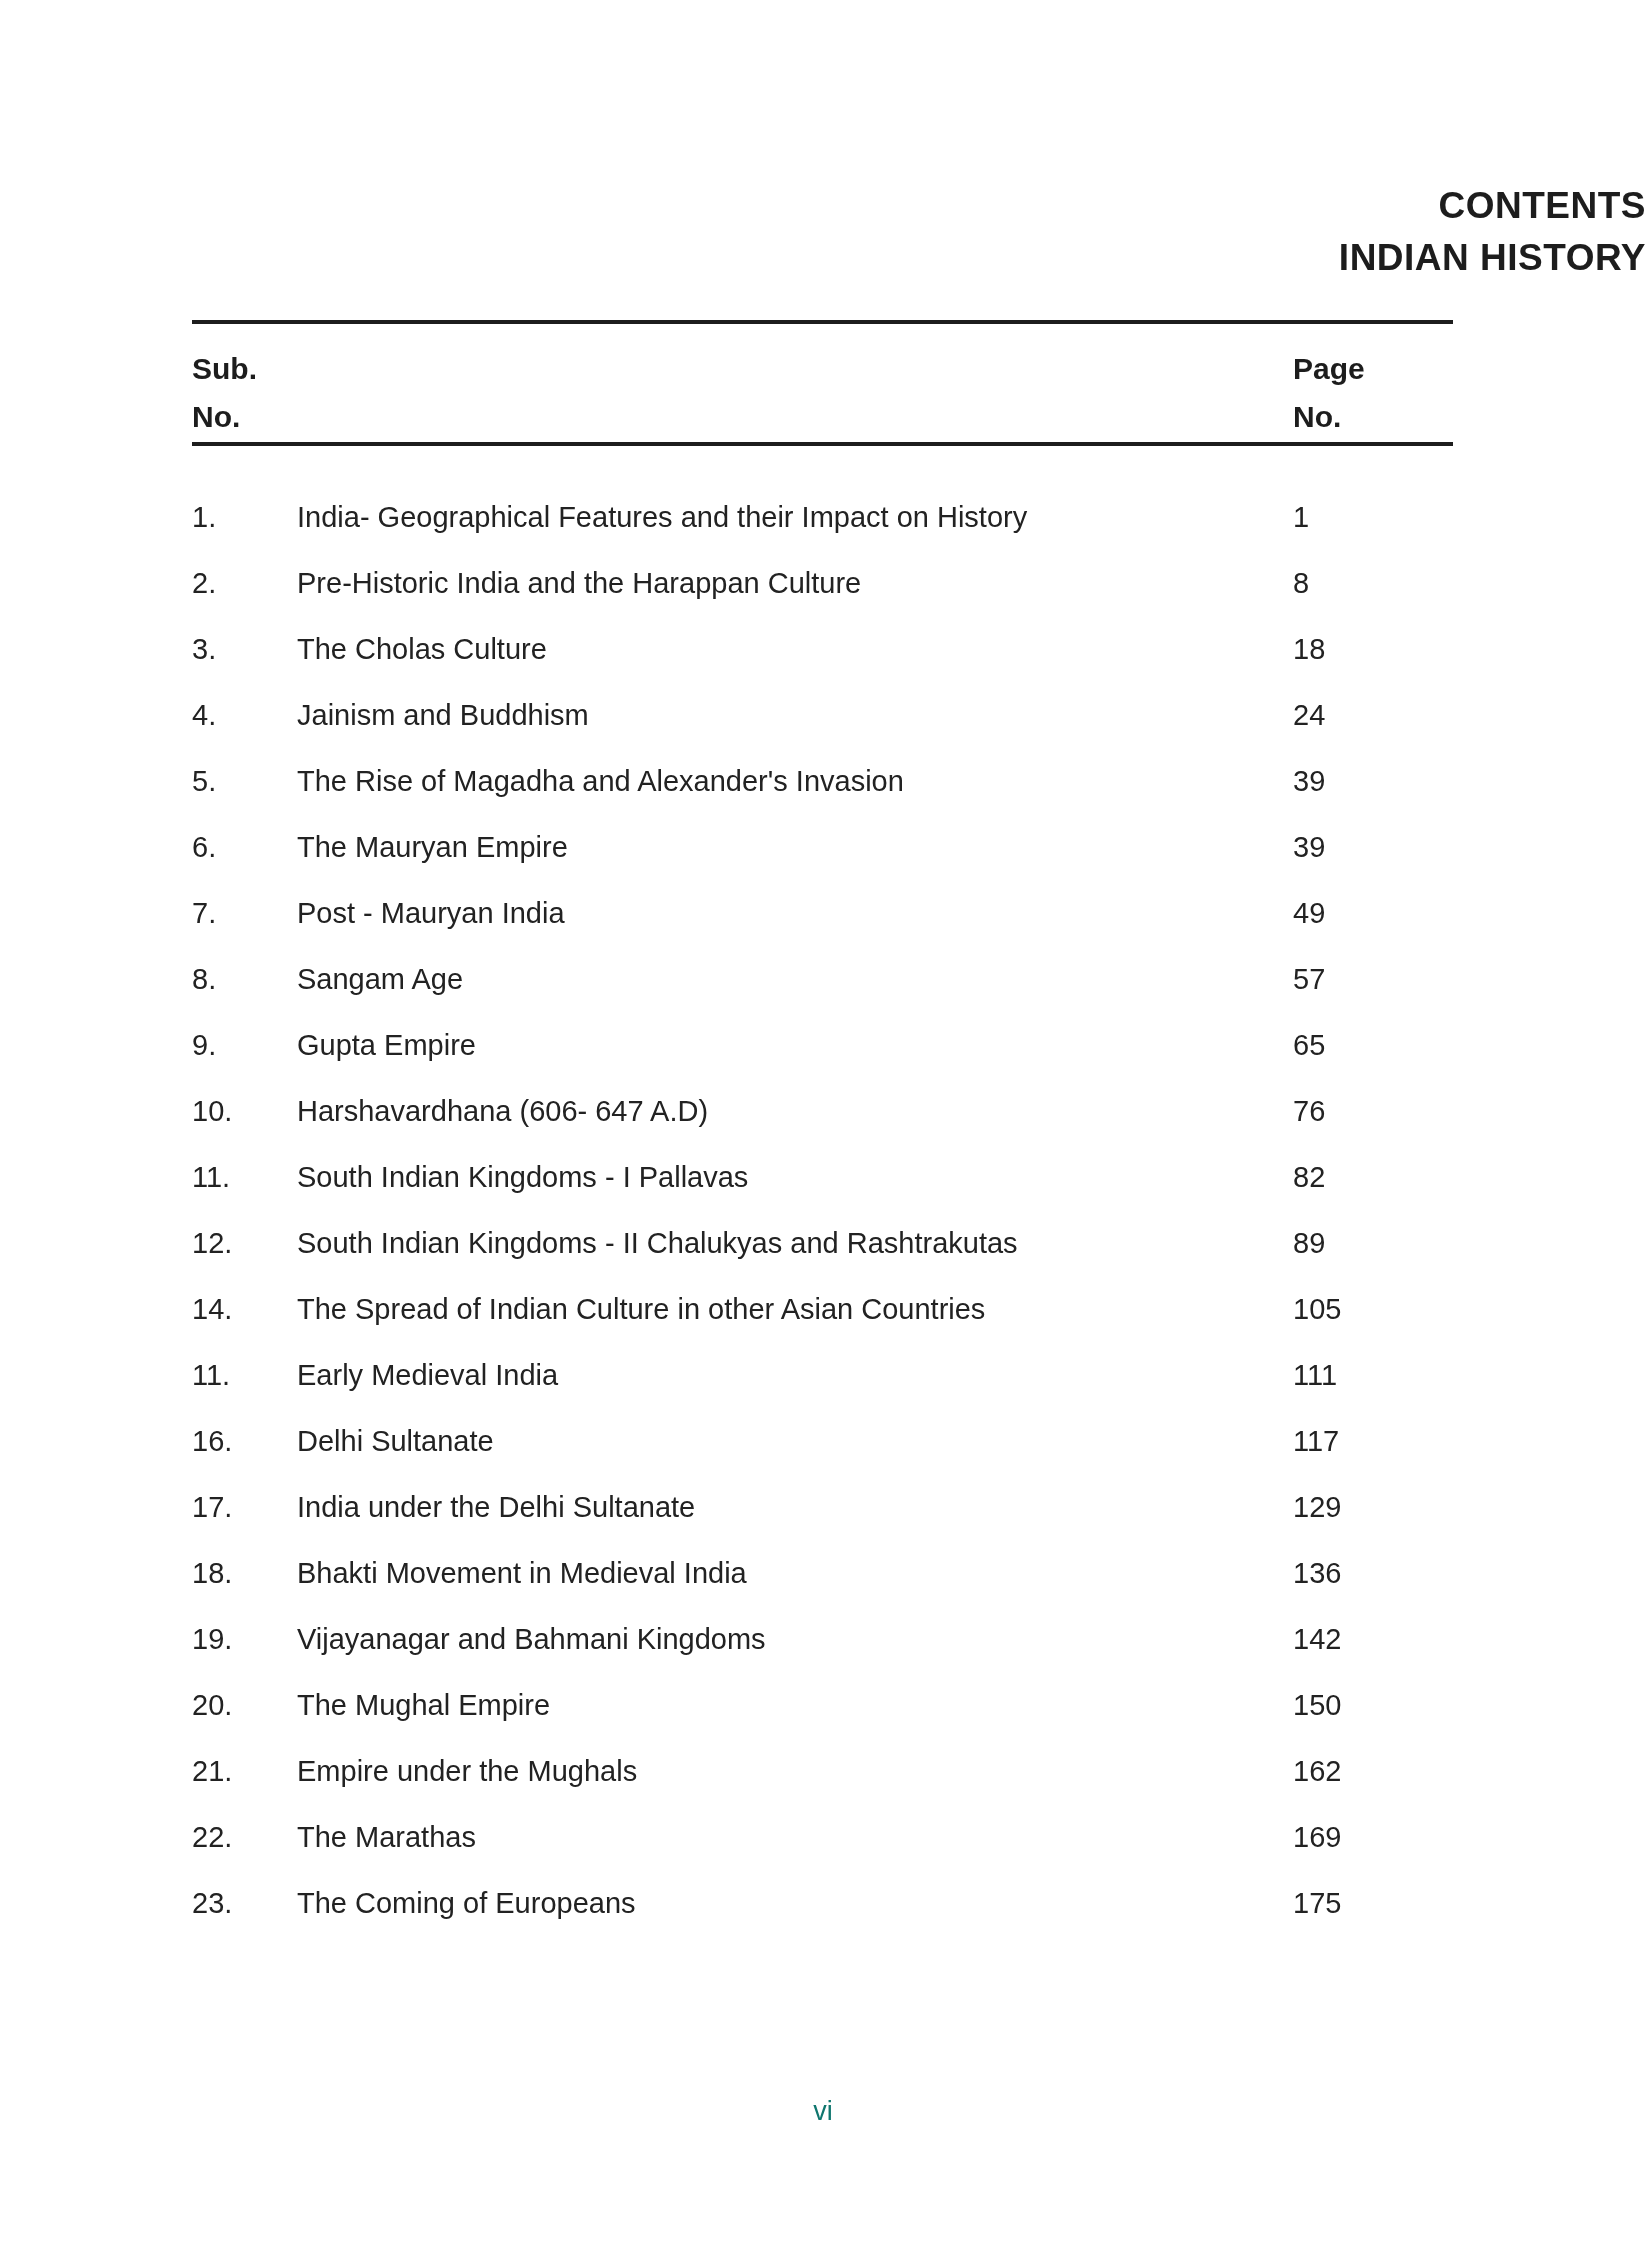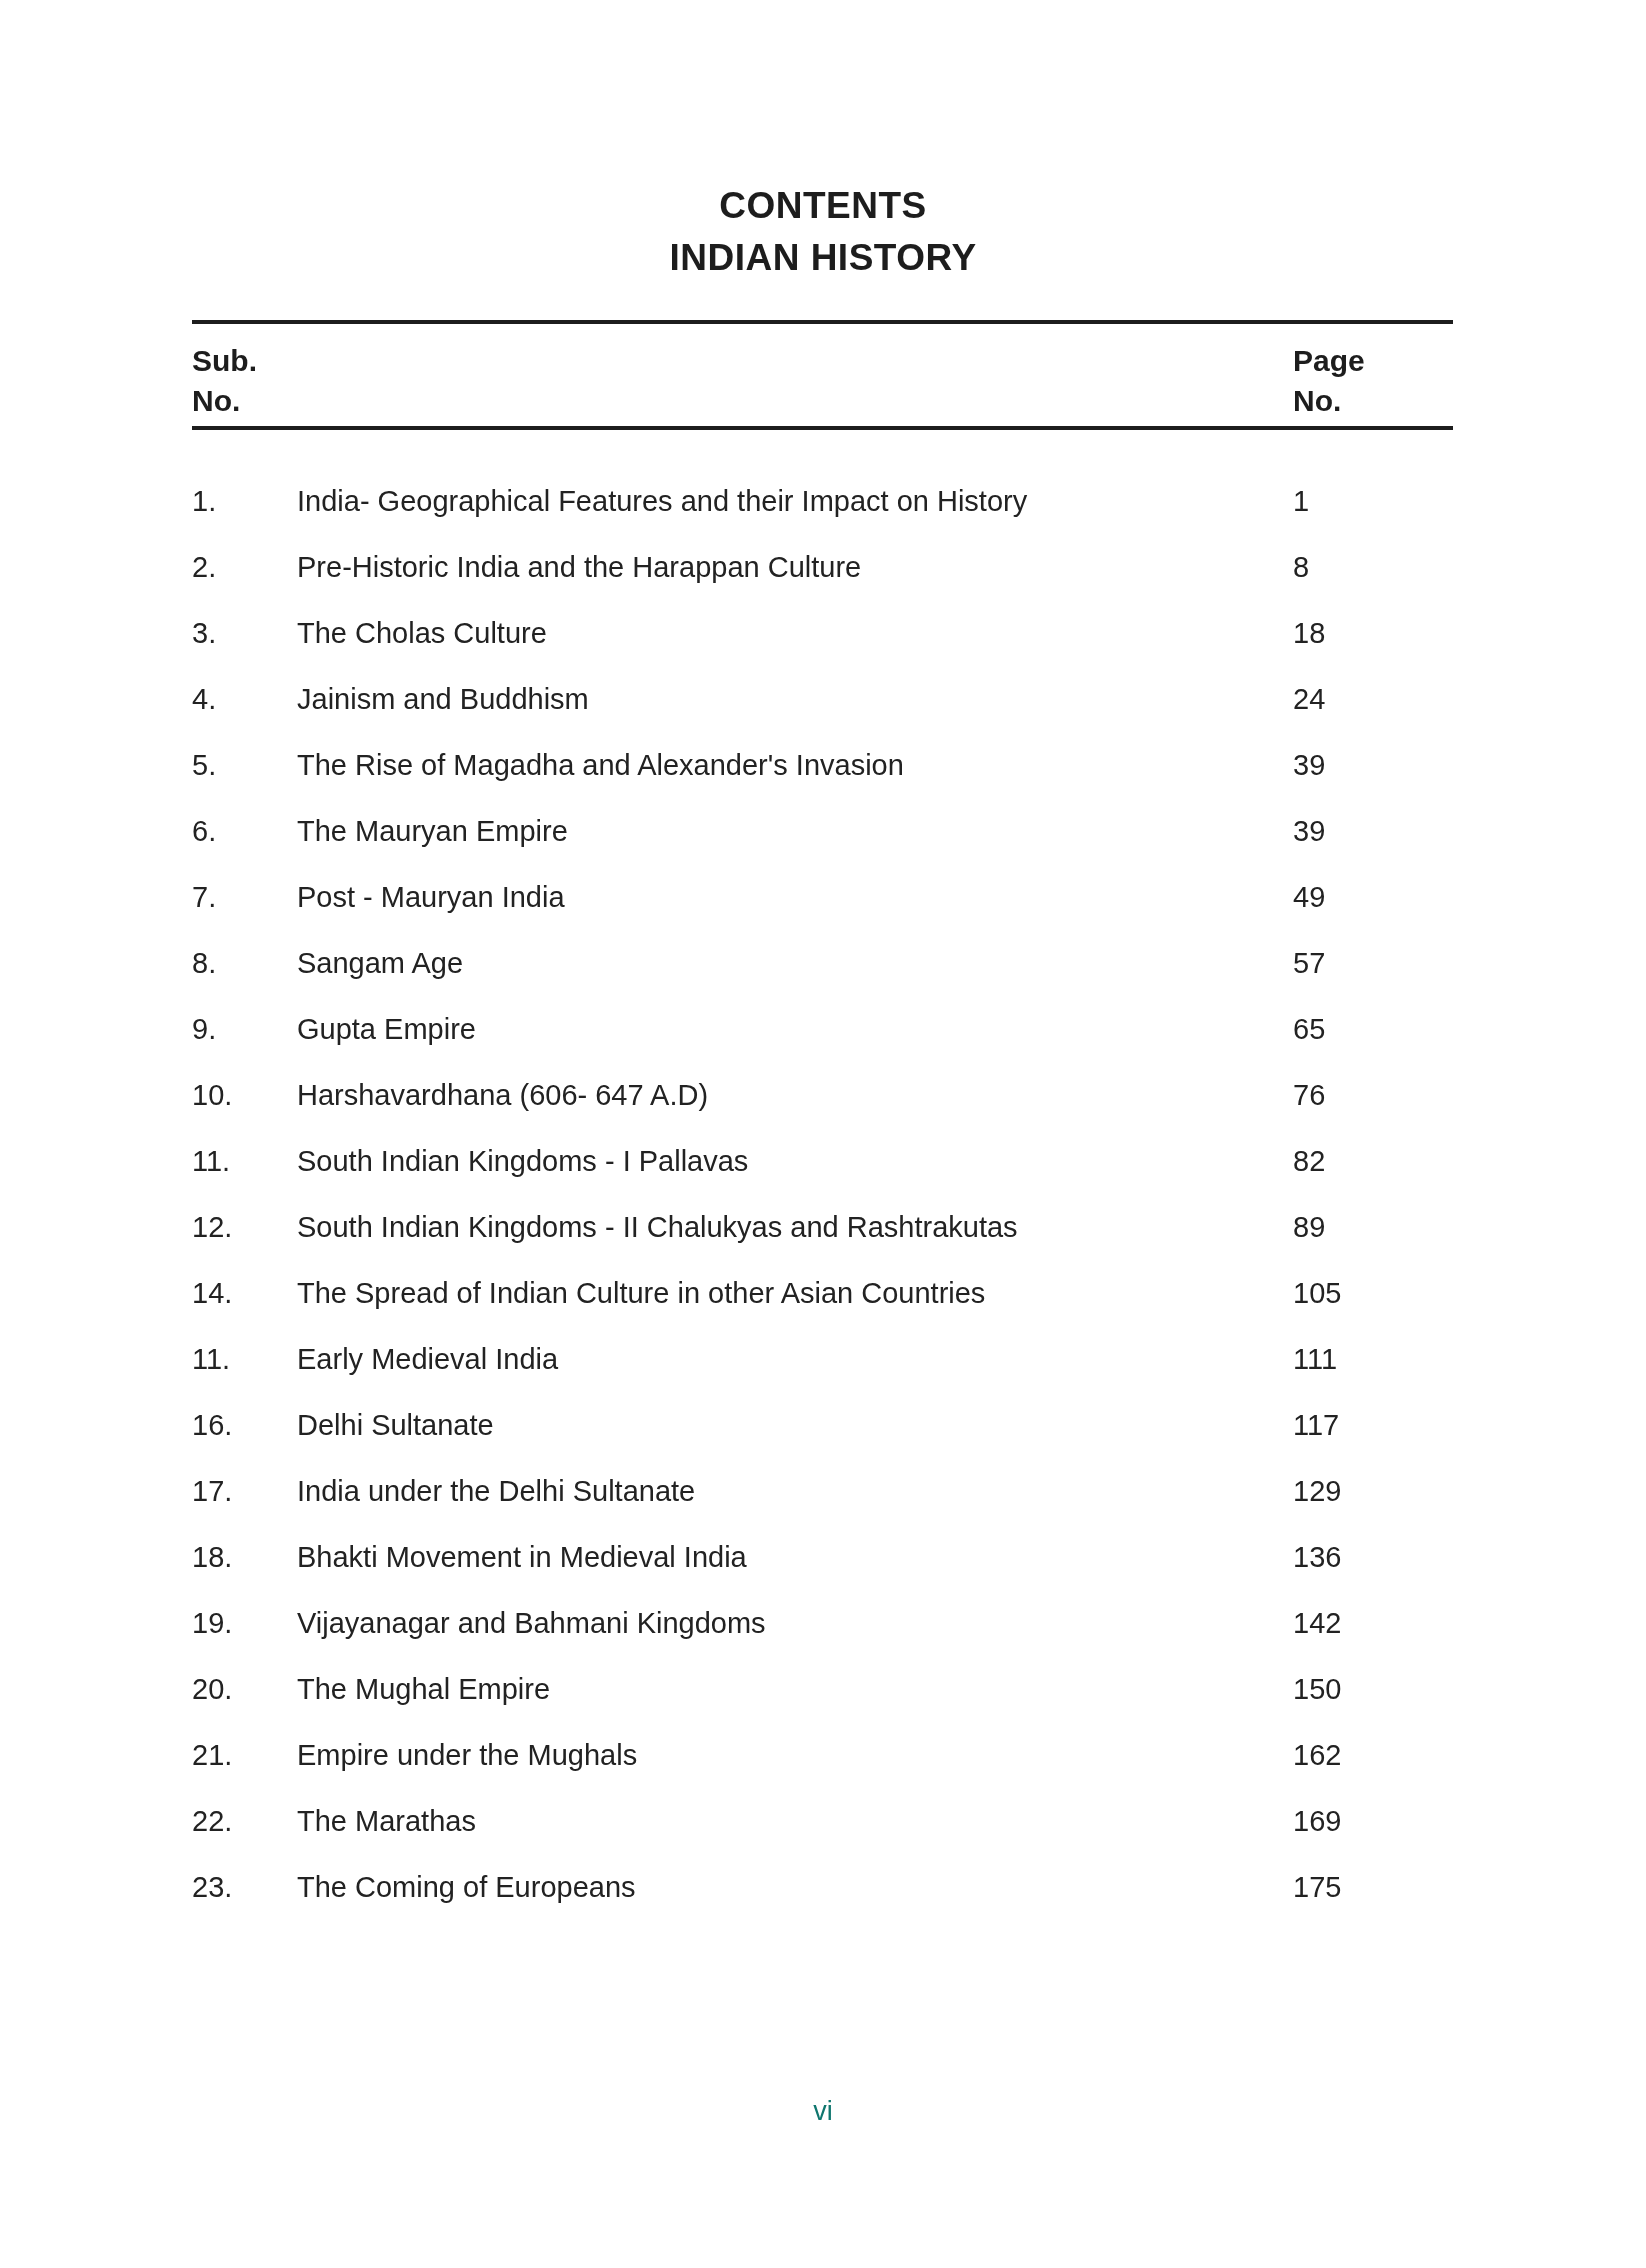--- a/index.html
+++ b/index.html
@@ -14,21 +14,21 @@
     background: #ffffff;
     font-family: "Liberation Sans", sans-serif;
     color: #1d1d1d;
     overflow: hidden;
   }
   .title-block {
     position: absolute;
     top: 180px;
     left: 0;
     width: 100%;
-    text-align: center;
+    text-align: right;
   }
   .title-line {
     font-size: 37px;
     font-weight: bold;
     line-height: 52px;
     letter-spacing: 0.5px;
     color: #1d1d1d;
   }
   .toc-table {
     position: absolute;
@@ -46,20 +46,21 @@
     flex: 1;
   }
   .header-right {
     width: 160px;
   }
   .header-label {
     font-size: 30px;
     font-weight: bold;
     line-height: 40px;
     color: #1d1d1d;
+    margin-top: 8px;
   }
   .toc-body {
     padding-top: 52px;
   }
   .toc-row {
     display: flex;
     font-size: 29px;
     line-height: 38px;
     margin-bottom: 28px;
     color: #222222;

